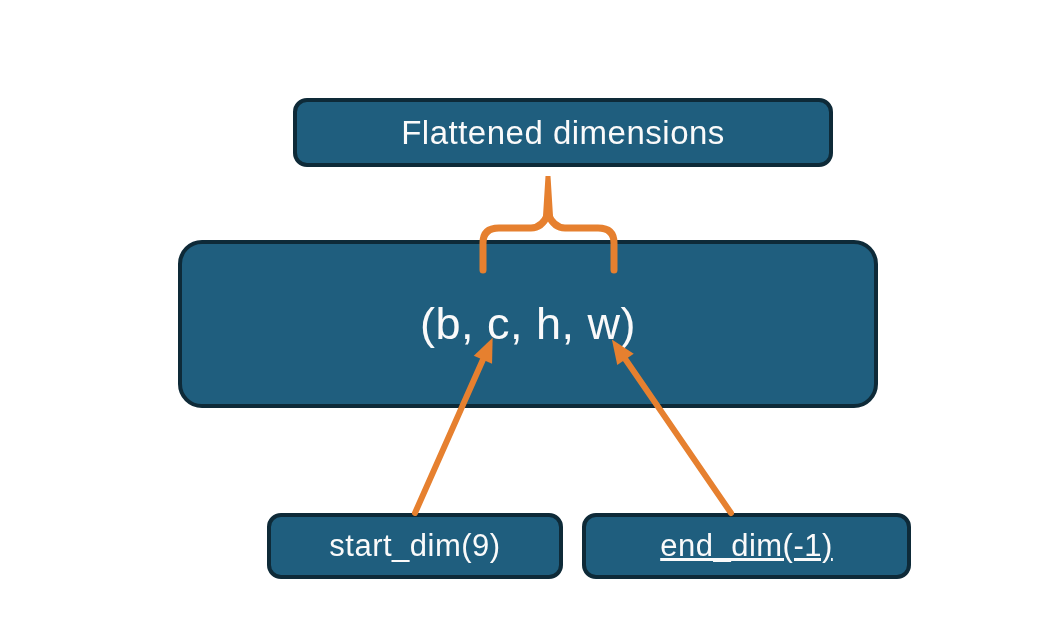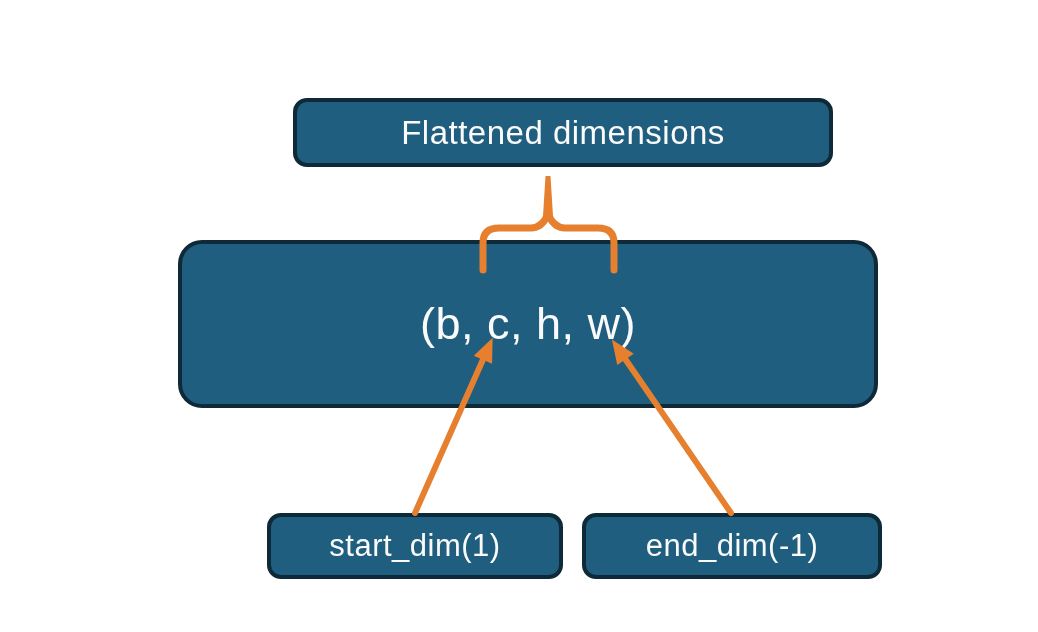--- a/index.html
+++ b/index.html
@@ -44,21 +44,21 @@
     font-size: 45px;
     margin-top: 28px;
   }
   .node-param {
     top: 513px;
     height: 66px;
     border-radius: 14px;
     font-size: 31px;
   }
   .node-start-dim { left: 267px; width: 296px; }
-  .node-end-dim   { left: 582px; width: 300px; }
+  .node-end-dim   { left: 582px; width: 329px; text-decoration: underline; }
   .connector-layer {
     position: absolute;
     left: 0;
     top: 0;
     width: 1038px;
     height: 632px;
     pointer-events: none;
   }
 </style>
 </head>
@@ -68,21 +68,21 @@
 
   <div class="node node-title">
     <span>Flattened dimensions</span>
   </div>
 
   <div class="node node-tensor">
     <span>(b, c, h, w)</span>
   </div>
 
   <div class="node node-param node-start-dim">
-    <span>start_dim(1)</span>
+    <span>start_dim(9)</span>
   </div>
 
   <div class="node node-param node-end-dim">
     <span>end_dim(-1)</span>
   </div>
 
   <svg class="connector-layer" viewBox="0 0 1038 632">
     <defs>
       <marker id="arrowhead" markerUnits="userSpaceOnUse" markerWidth="30" markerHeight="26" refX="16" refY="11" orient="auto">
         <path d="M1,1 L25,11 L1,21 Z" fill="#E6802F"></path>

